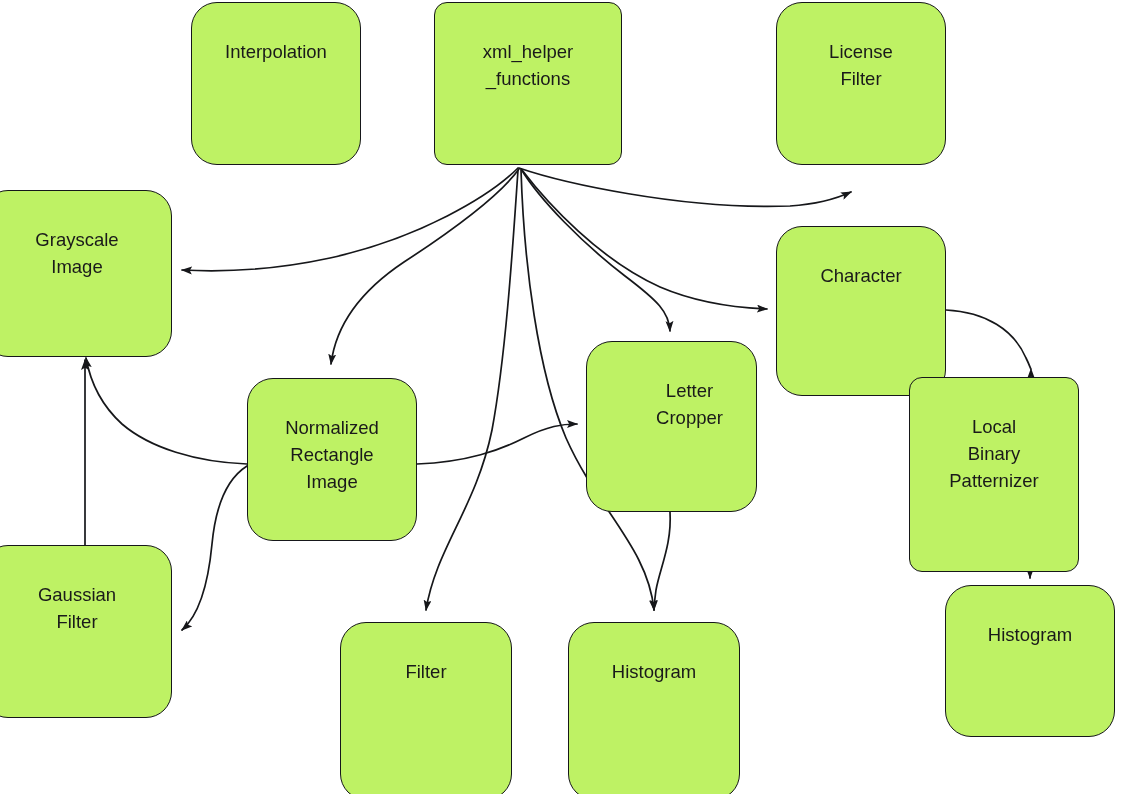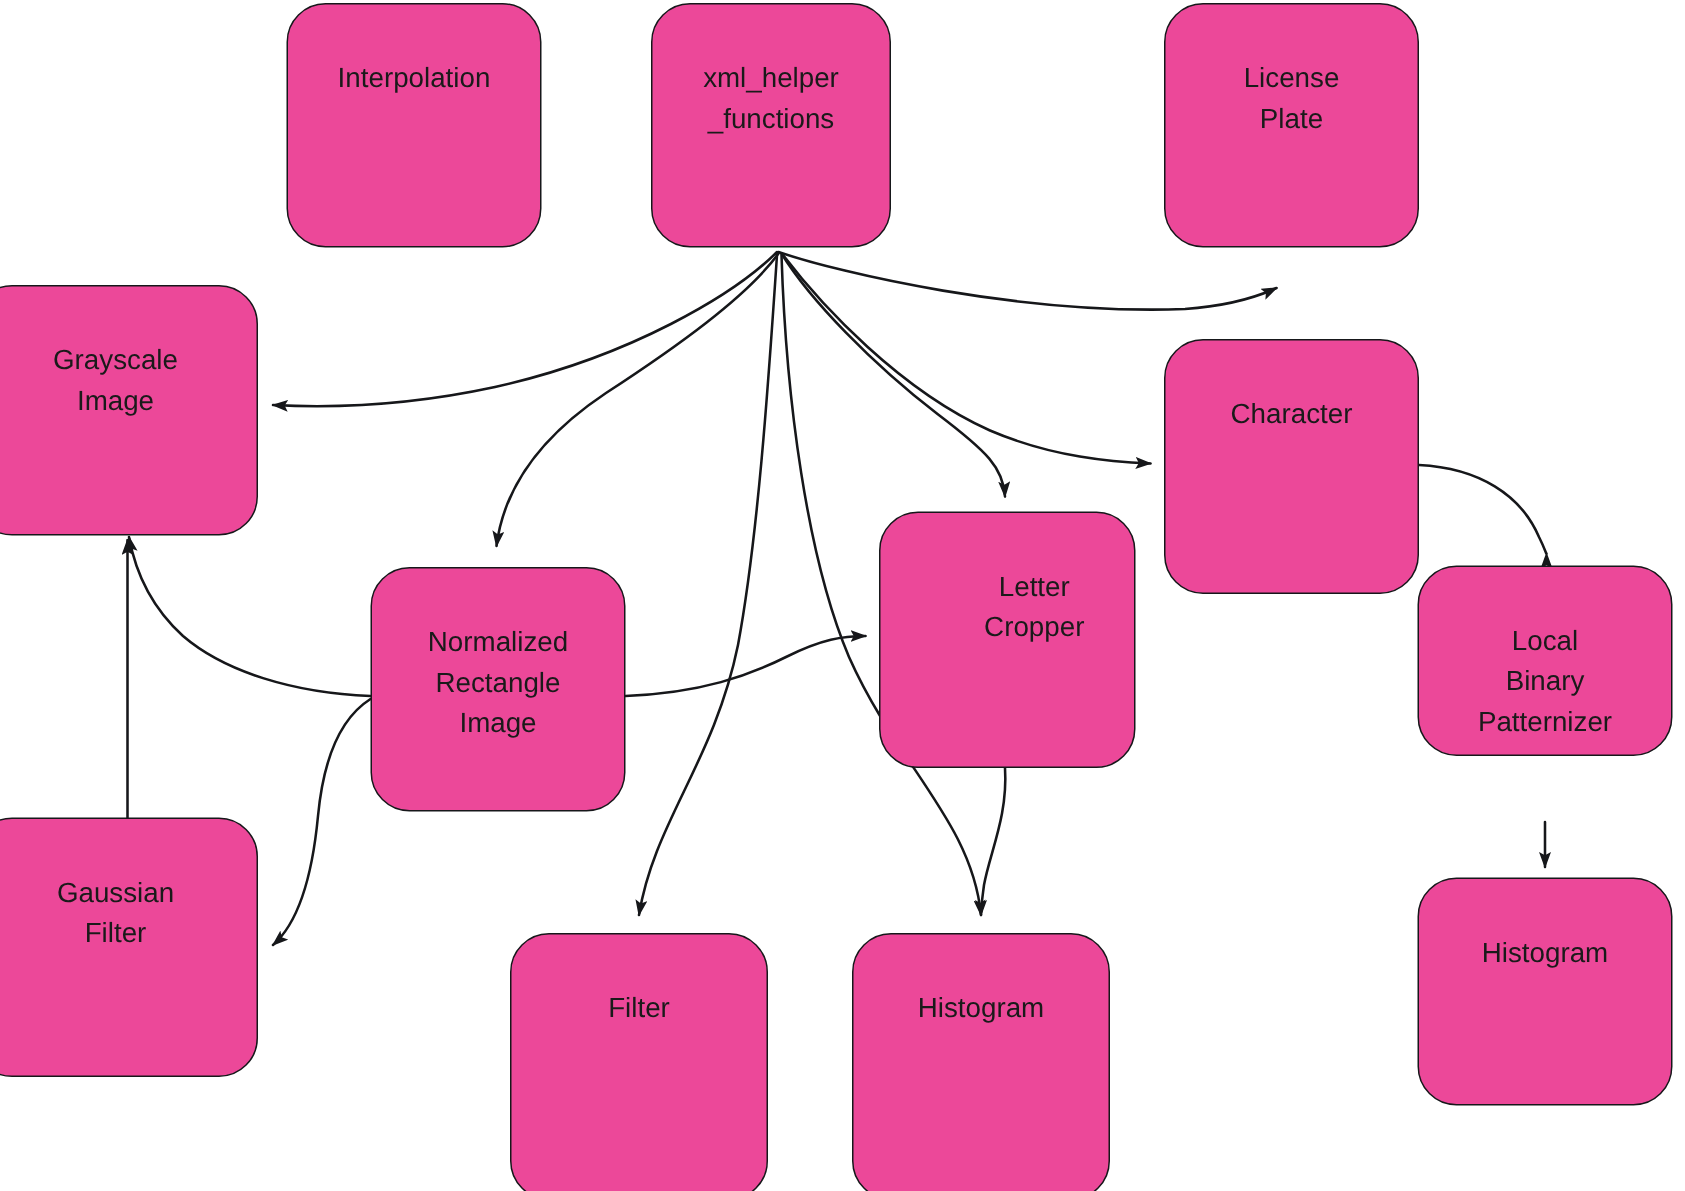--- a/index.html
+++ b/index.html
@@ -22,21 +22,21 @@
     position: absolute;
     left: 0;
     top: 0;
     width: 1123px;
     height: 794px;
     pointer-events: none;
   }
   .node {
     position: absolute;
     box-sizing: border-box;
-    background: #ec4899;
+    background: #bef264;
     border: 1.6px solid #16171a;
     border-radius: 26px;
     text-align: center;
     color: #1a1a1a;
     font-family: "Liberation Sans", sans-serif;
     font-size: 18.5px;
     line-height: 27px;
     padding-top: 8px;
     white-space: pre-line;
     z-index: 2;
@@ -87,28 +87,28 @@
       <path d="M1030,548 L1030,578" marker-end="url(#arrowhead)"></path>
 
       <path d="M670,512 C672,544 660,568 656,590 C655,598 654,604 654,610" marker-end="url(#arrowhead)"></path>
     </g>
   </svg>
 
   <div class="node" style="left:191px; top:2px; width:170px; height:163px;">
     <span class="node-label">Interpolation</span>
   </div>
 
-  <div class="node" style="left:434px; top:2px; width:160px; height:163px;">
+  <div class="node" style="left:434px; top:2px; width:188px; height:163px;border-radius:13px;">
     <span class="node-label">xml_helper
 _functions</span>
   </div>
 
   <div class="node" style="left:776px; top:2px; width:170px; height:163px;">
     <span class="node-label">License
-Plate</span>
+Filter</span>
   </div>
 
   <div class="node" style="left:-18px; top:190px; width:190px; height:167px;">
     <span class="node-label">Grayscale
 Image</span>
   </div>
 
   <div class="node" style="left:776px; top:226px; width:170px; height:170px;">
     <span class="node-label">Character</span>
   </div>
@@ -117,21 +117,21 @@
     <span class="node-label">Letter
 Cropper</span>
   </div>
 
   <div class="node" style="left:247px; top:378px; width:170px; height:163px;">
     <span class="node-label">Normalized
 Rectangle
 Image</span>
   </div>
 
-  <div class="node" style="left:945px; top:377px; width:170px; height:127px;">
+  <div class="node" style="left:909px; top:377px; width:170px; height:195px;border-radius:13px;">
     <span class="node-label">Local
 Binary
 Patternizer</span>
   </div>
 
   <div class="node" style="left:-18px; top:545px; width:190px; height:173px;">
     <span class="node-label">Gaussian
 Filter</span>
   </div>
 

